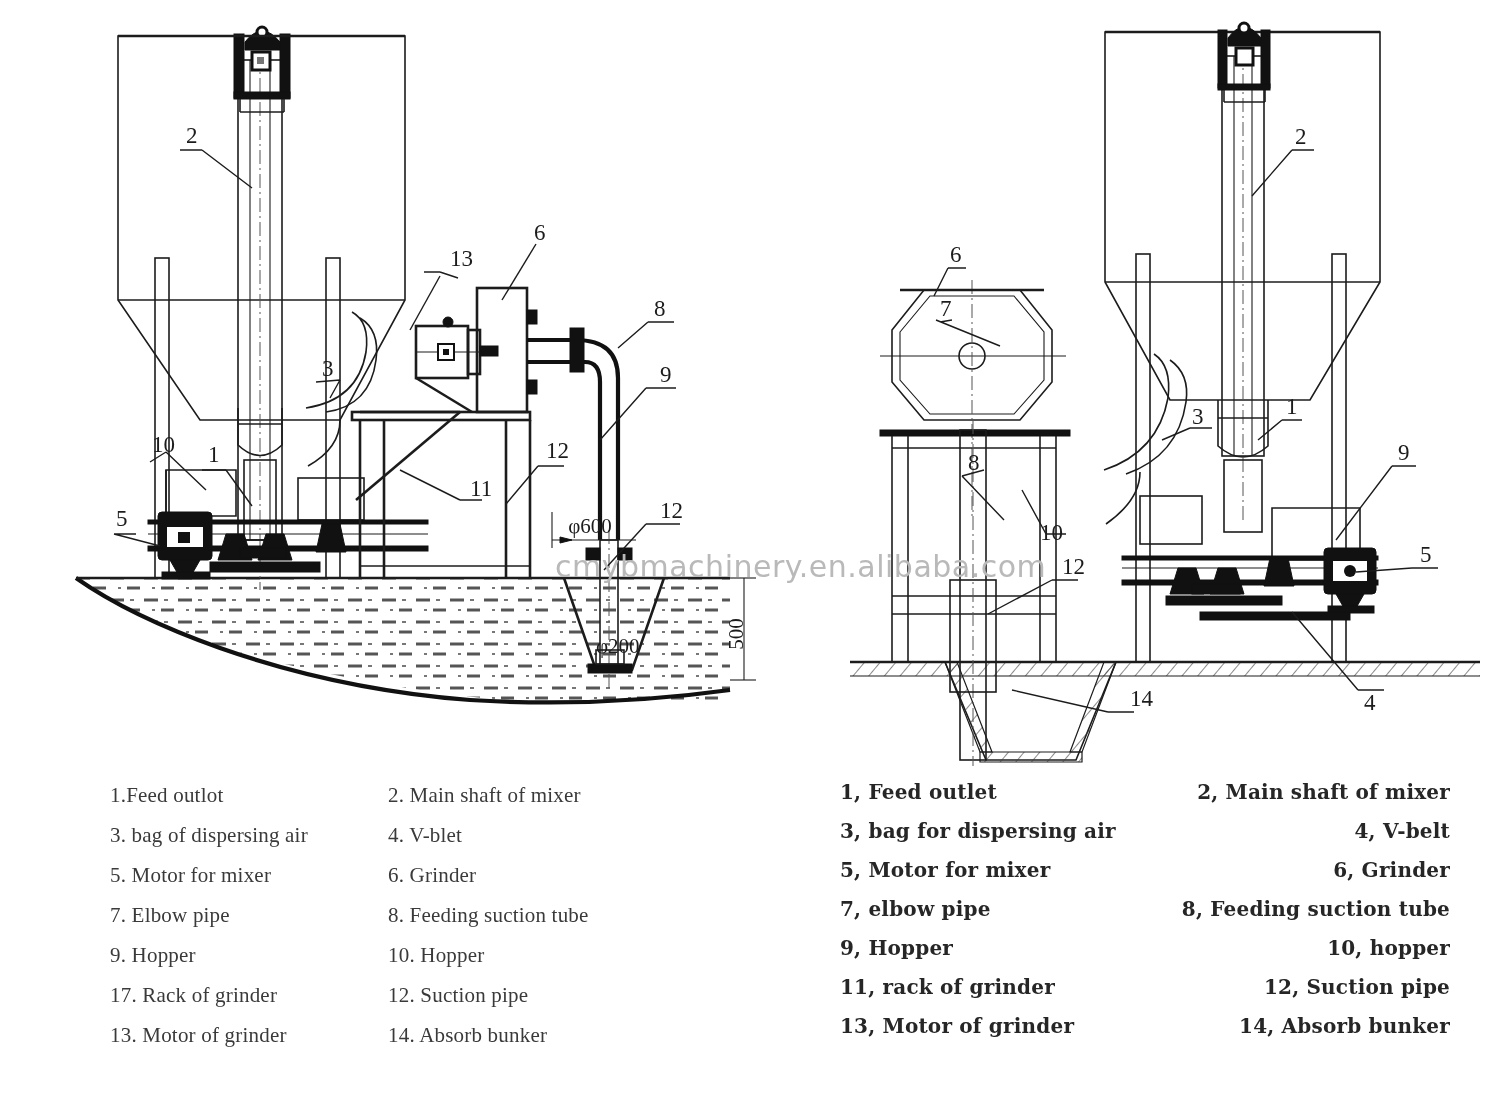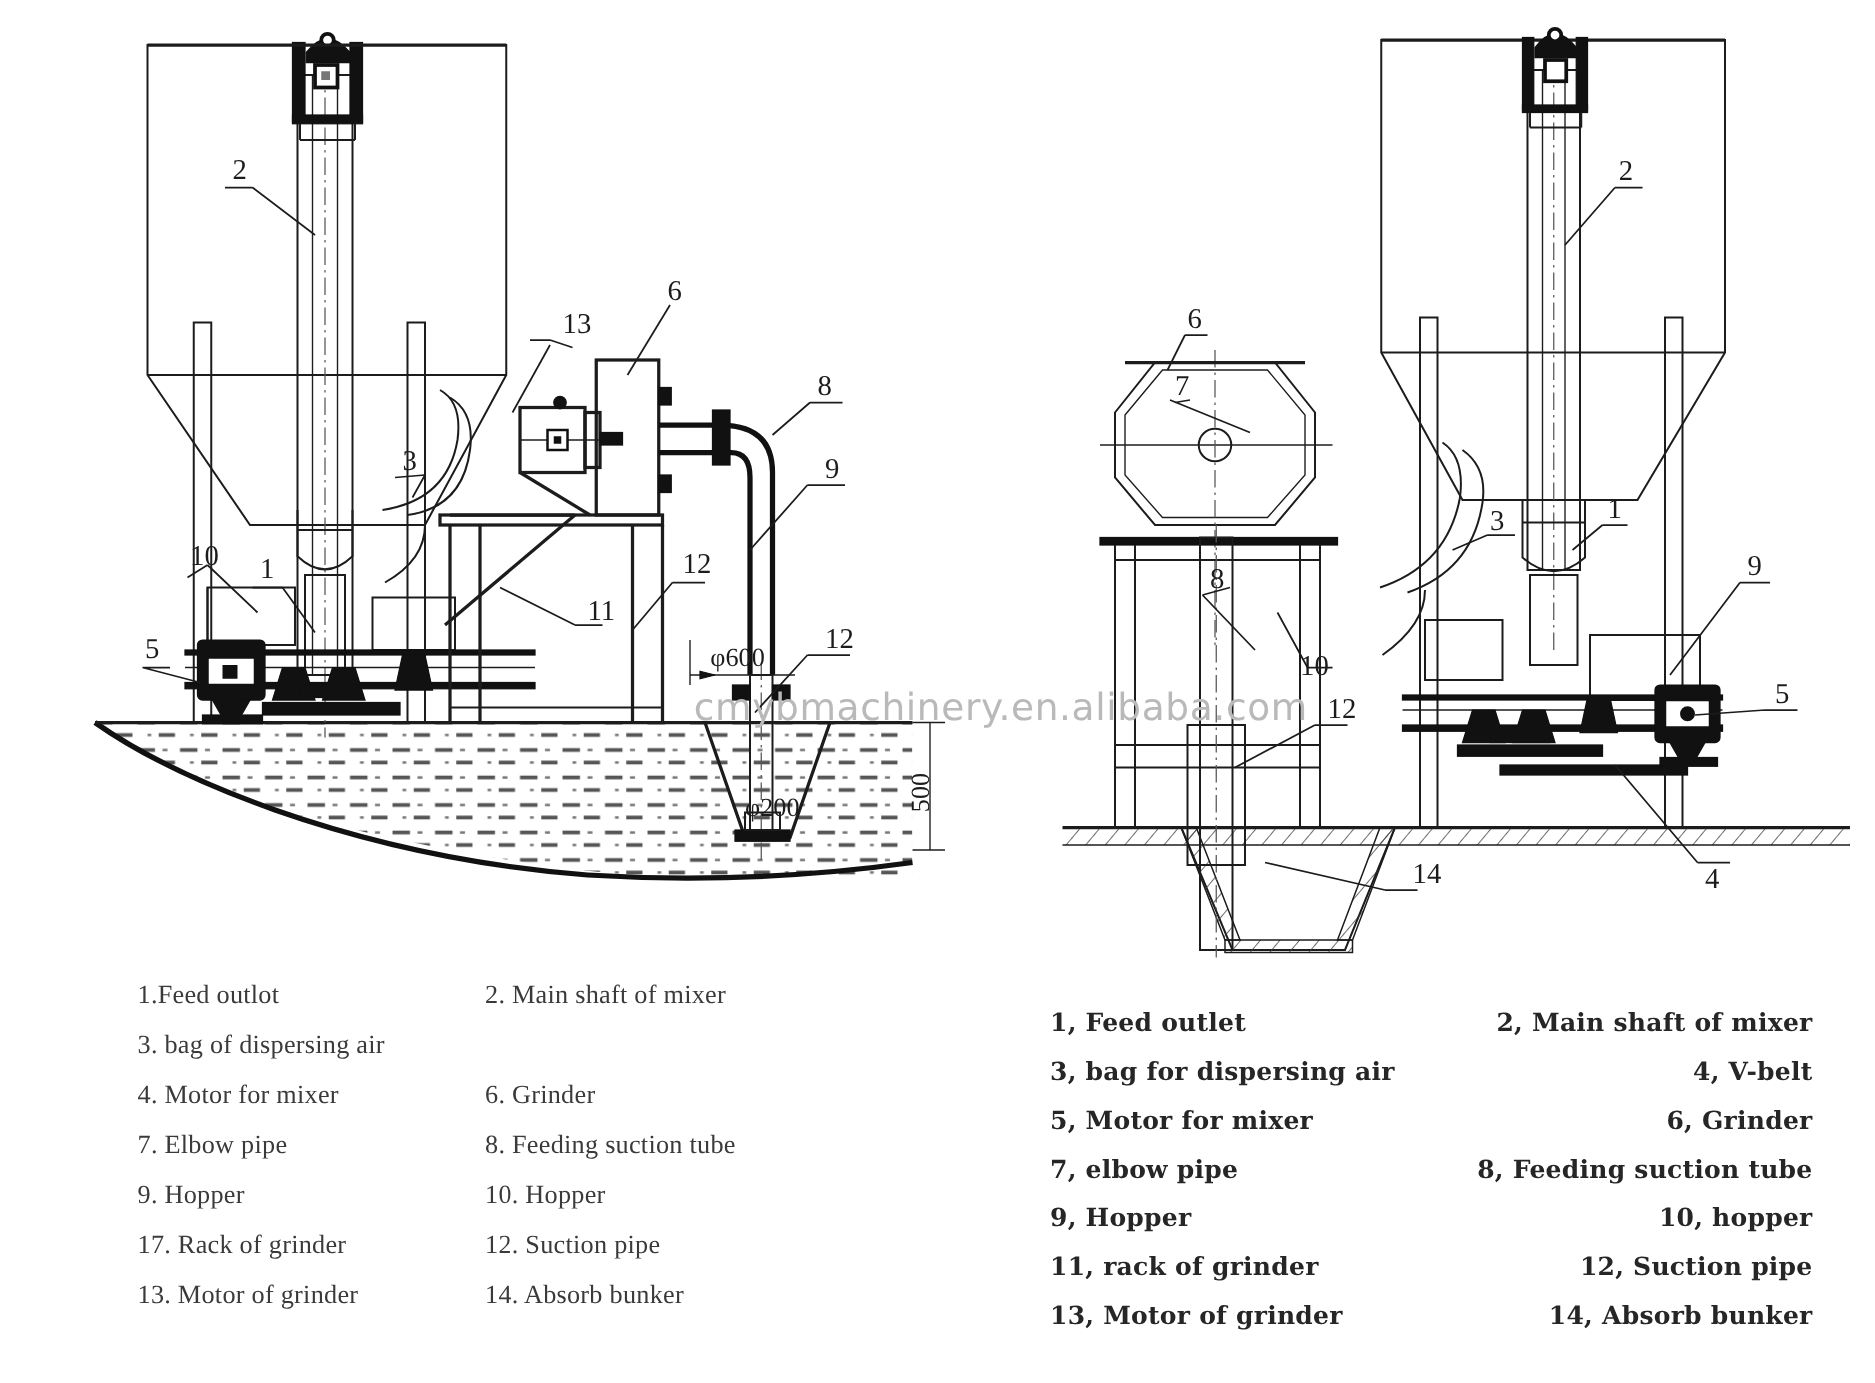--- a/index.html
+++ b/index.html
@@ -13,21 +13,21 @@
 
   
   .panel{position:absolute;}
   #panel-left{left:40px;top:0px;width:740px;height:770px;}
   #panel-right{left:840px;top:0px;width:650px;height:770px;}
   .panel svg{display:block;width:100%;height:100%;}
 
   
   .legend{position:absolute;}
   #legend-left{left:110px;top:775px;width:600px;}
-  #legend-right{left:840px;top:798px;width:610px;}
+  #legend-right{left:840px;top:772px;width:610px;}
 
   .legend-row{display:flex;width:100%;}
   #legend-left .legend-row{height:40px;align-items:center;}
   #legend-right .legend-row{height:39px;align-items:center;}
 
   .legend-item{font-size:21px;letter-spacing:.2px;white-space:nowrap;}
   #legend-left .legend-item.col-a{width:278px;}
   #legend-left .legend-item.col-b{width:310px;}
   #legend-right .legend-item.col-a{width:300px;}
   #legend-right .legend-item.col-b{width:310px;text-align:right;}
@@ -407,23 +407,24 @@
 
   <div id="watermark">cmybmachinery.en.alibaba.com</div>
 
   <div class="legend" id="legend-left">
     <div class="legend-row">
       <span class="legend-item col-a">1.Feed outlot</span>
       <span class="legend-item col-b">2. Main shaft of mixer</span>
     </div>
     <div class="legend-row">
       <span class="legend-item col-a">3. bag of dispersing air</span>
-    </div>
-    <div class="legend-row">
-      <span class="legend-item col-a">4. Motor for mixer</span>
+      <span class="legend-item col-b">4. V-blet</span>
+    </div>
+    <div class="legend-row">
+      <span class="legend-item col-a">5. Motor for mixer</span>
       <span class="legend-item col-b">6. Grinder</span>
     </div>
     <div class="legend-row">
       <span class="legend-item col-a">7. Elbow pipe</span>
       <span class="legend-item col-b">8. Feeding suction tube</span>
     </div>
     <div class="legend-row">
       <span class="legend-item col-a">9. Hopper</span>
       <span class="legend-item col-b">10. Hopper</span>
     </div>

